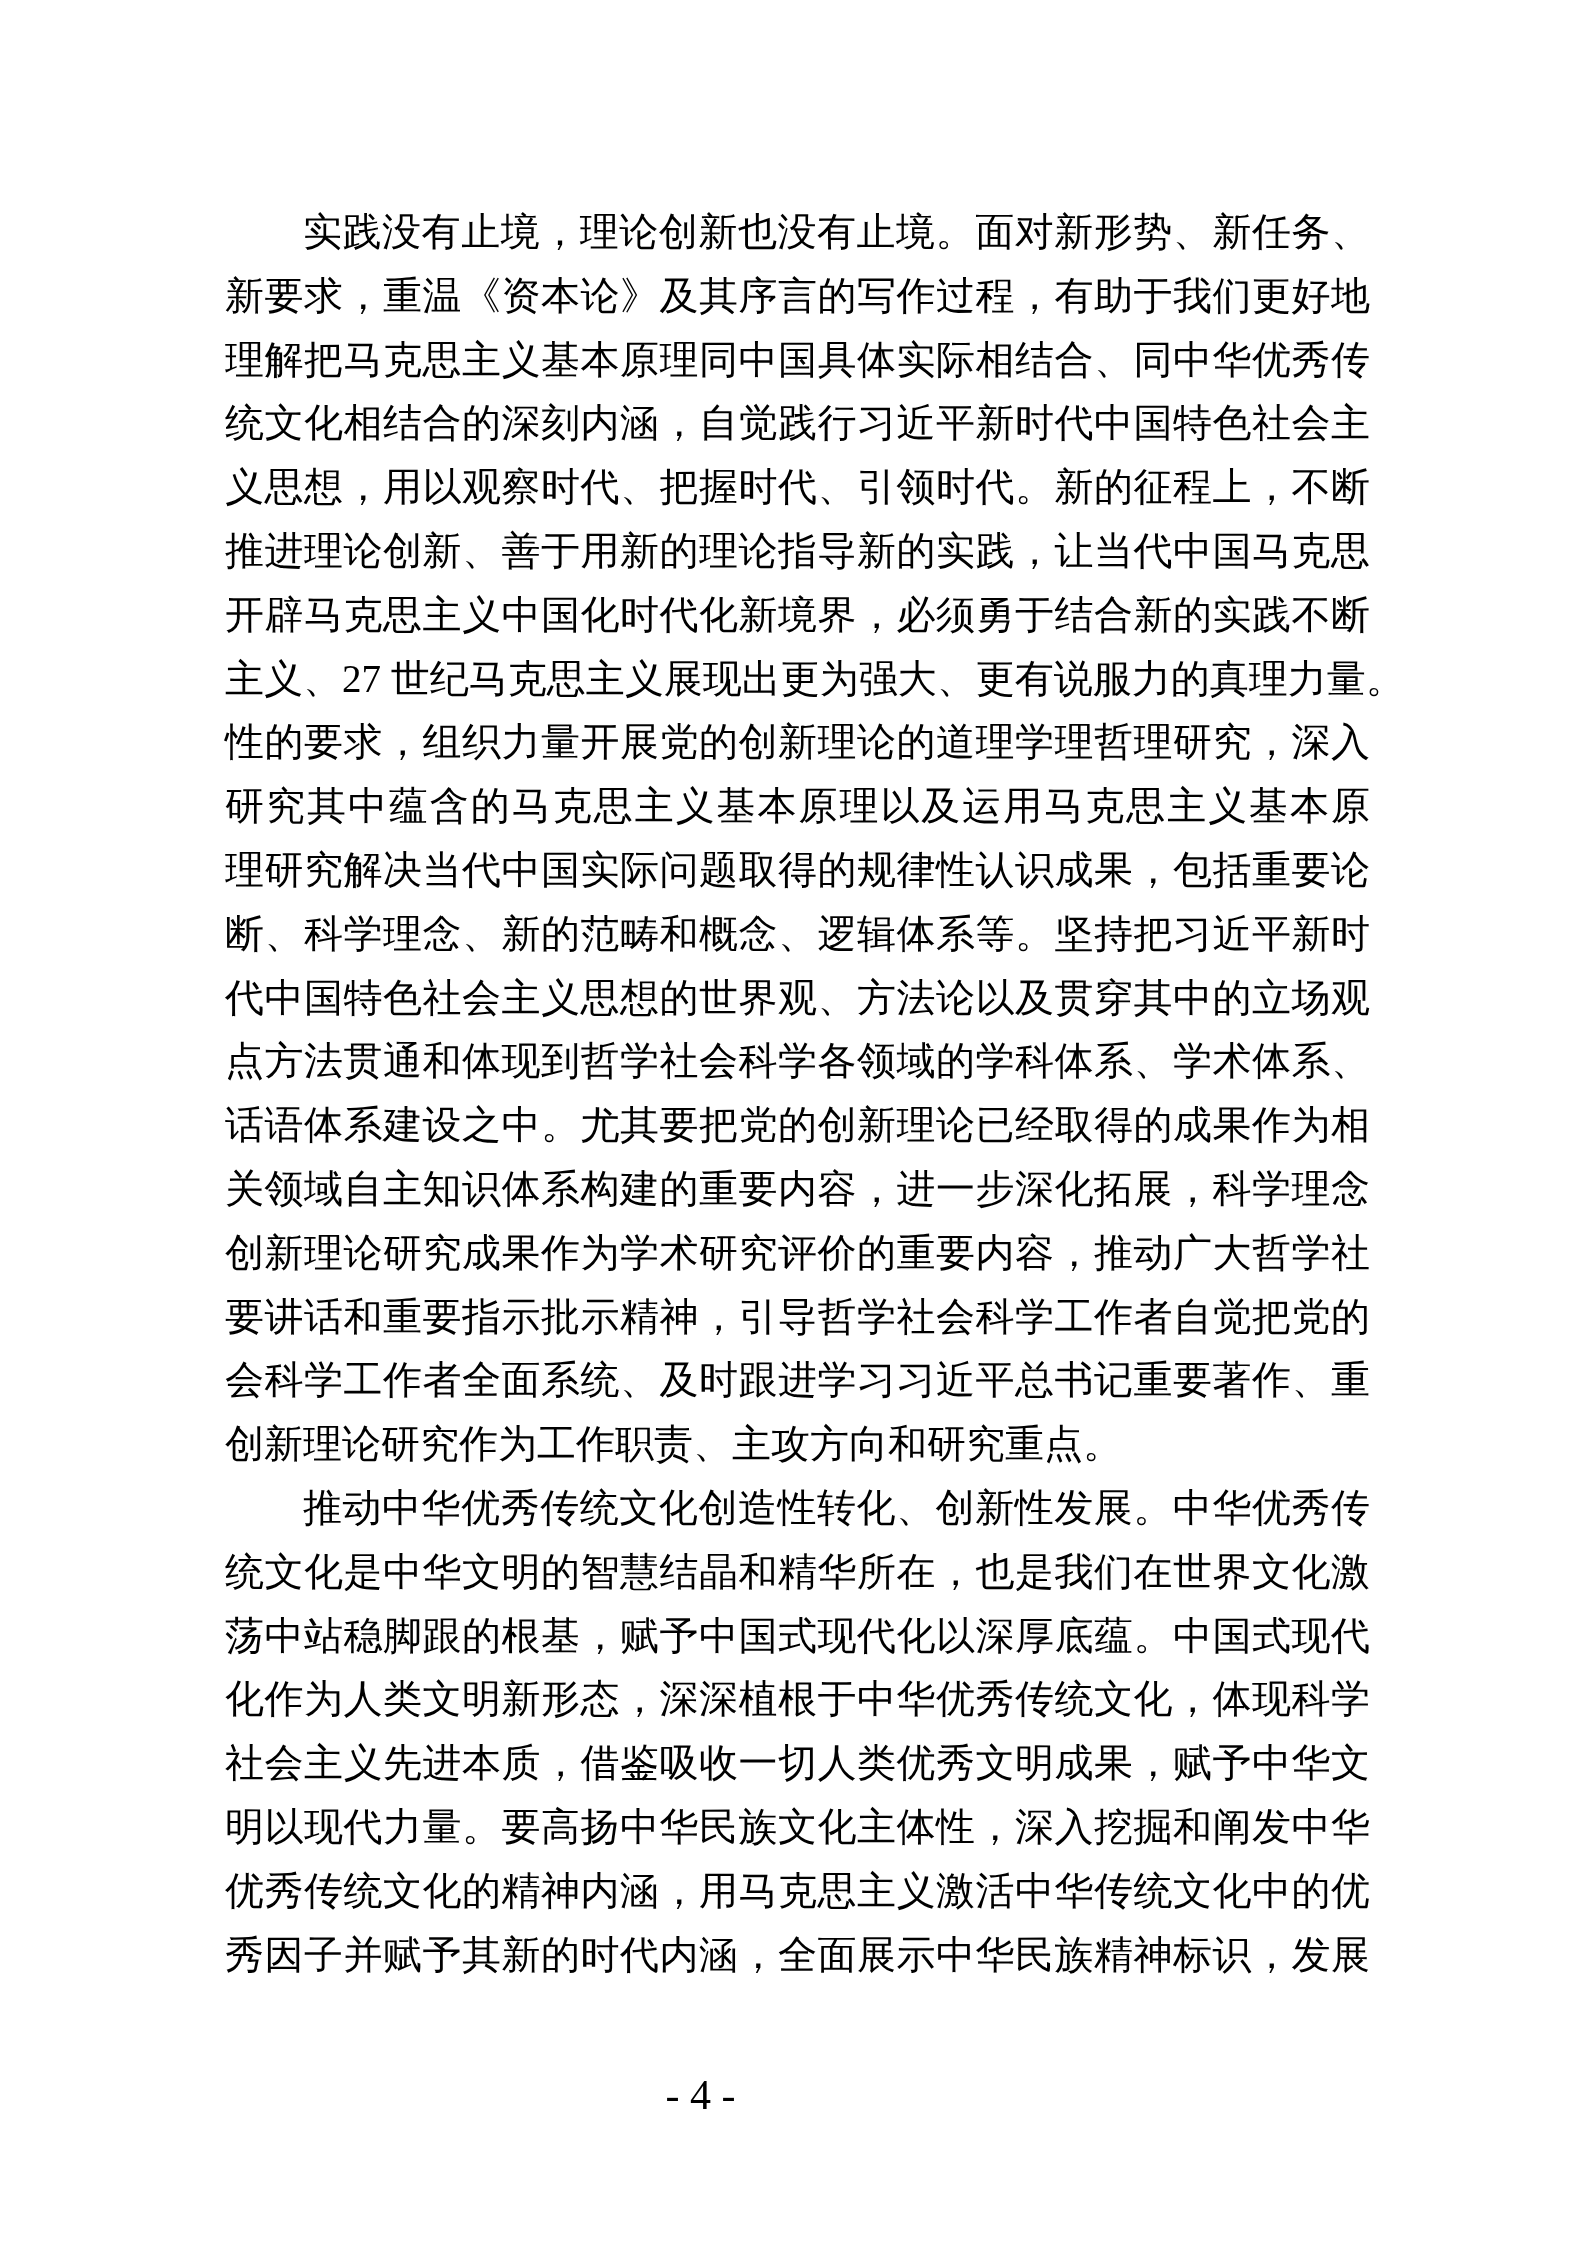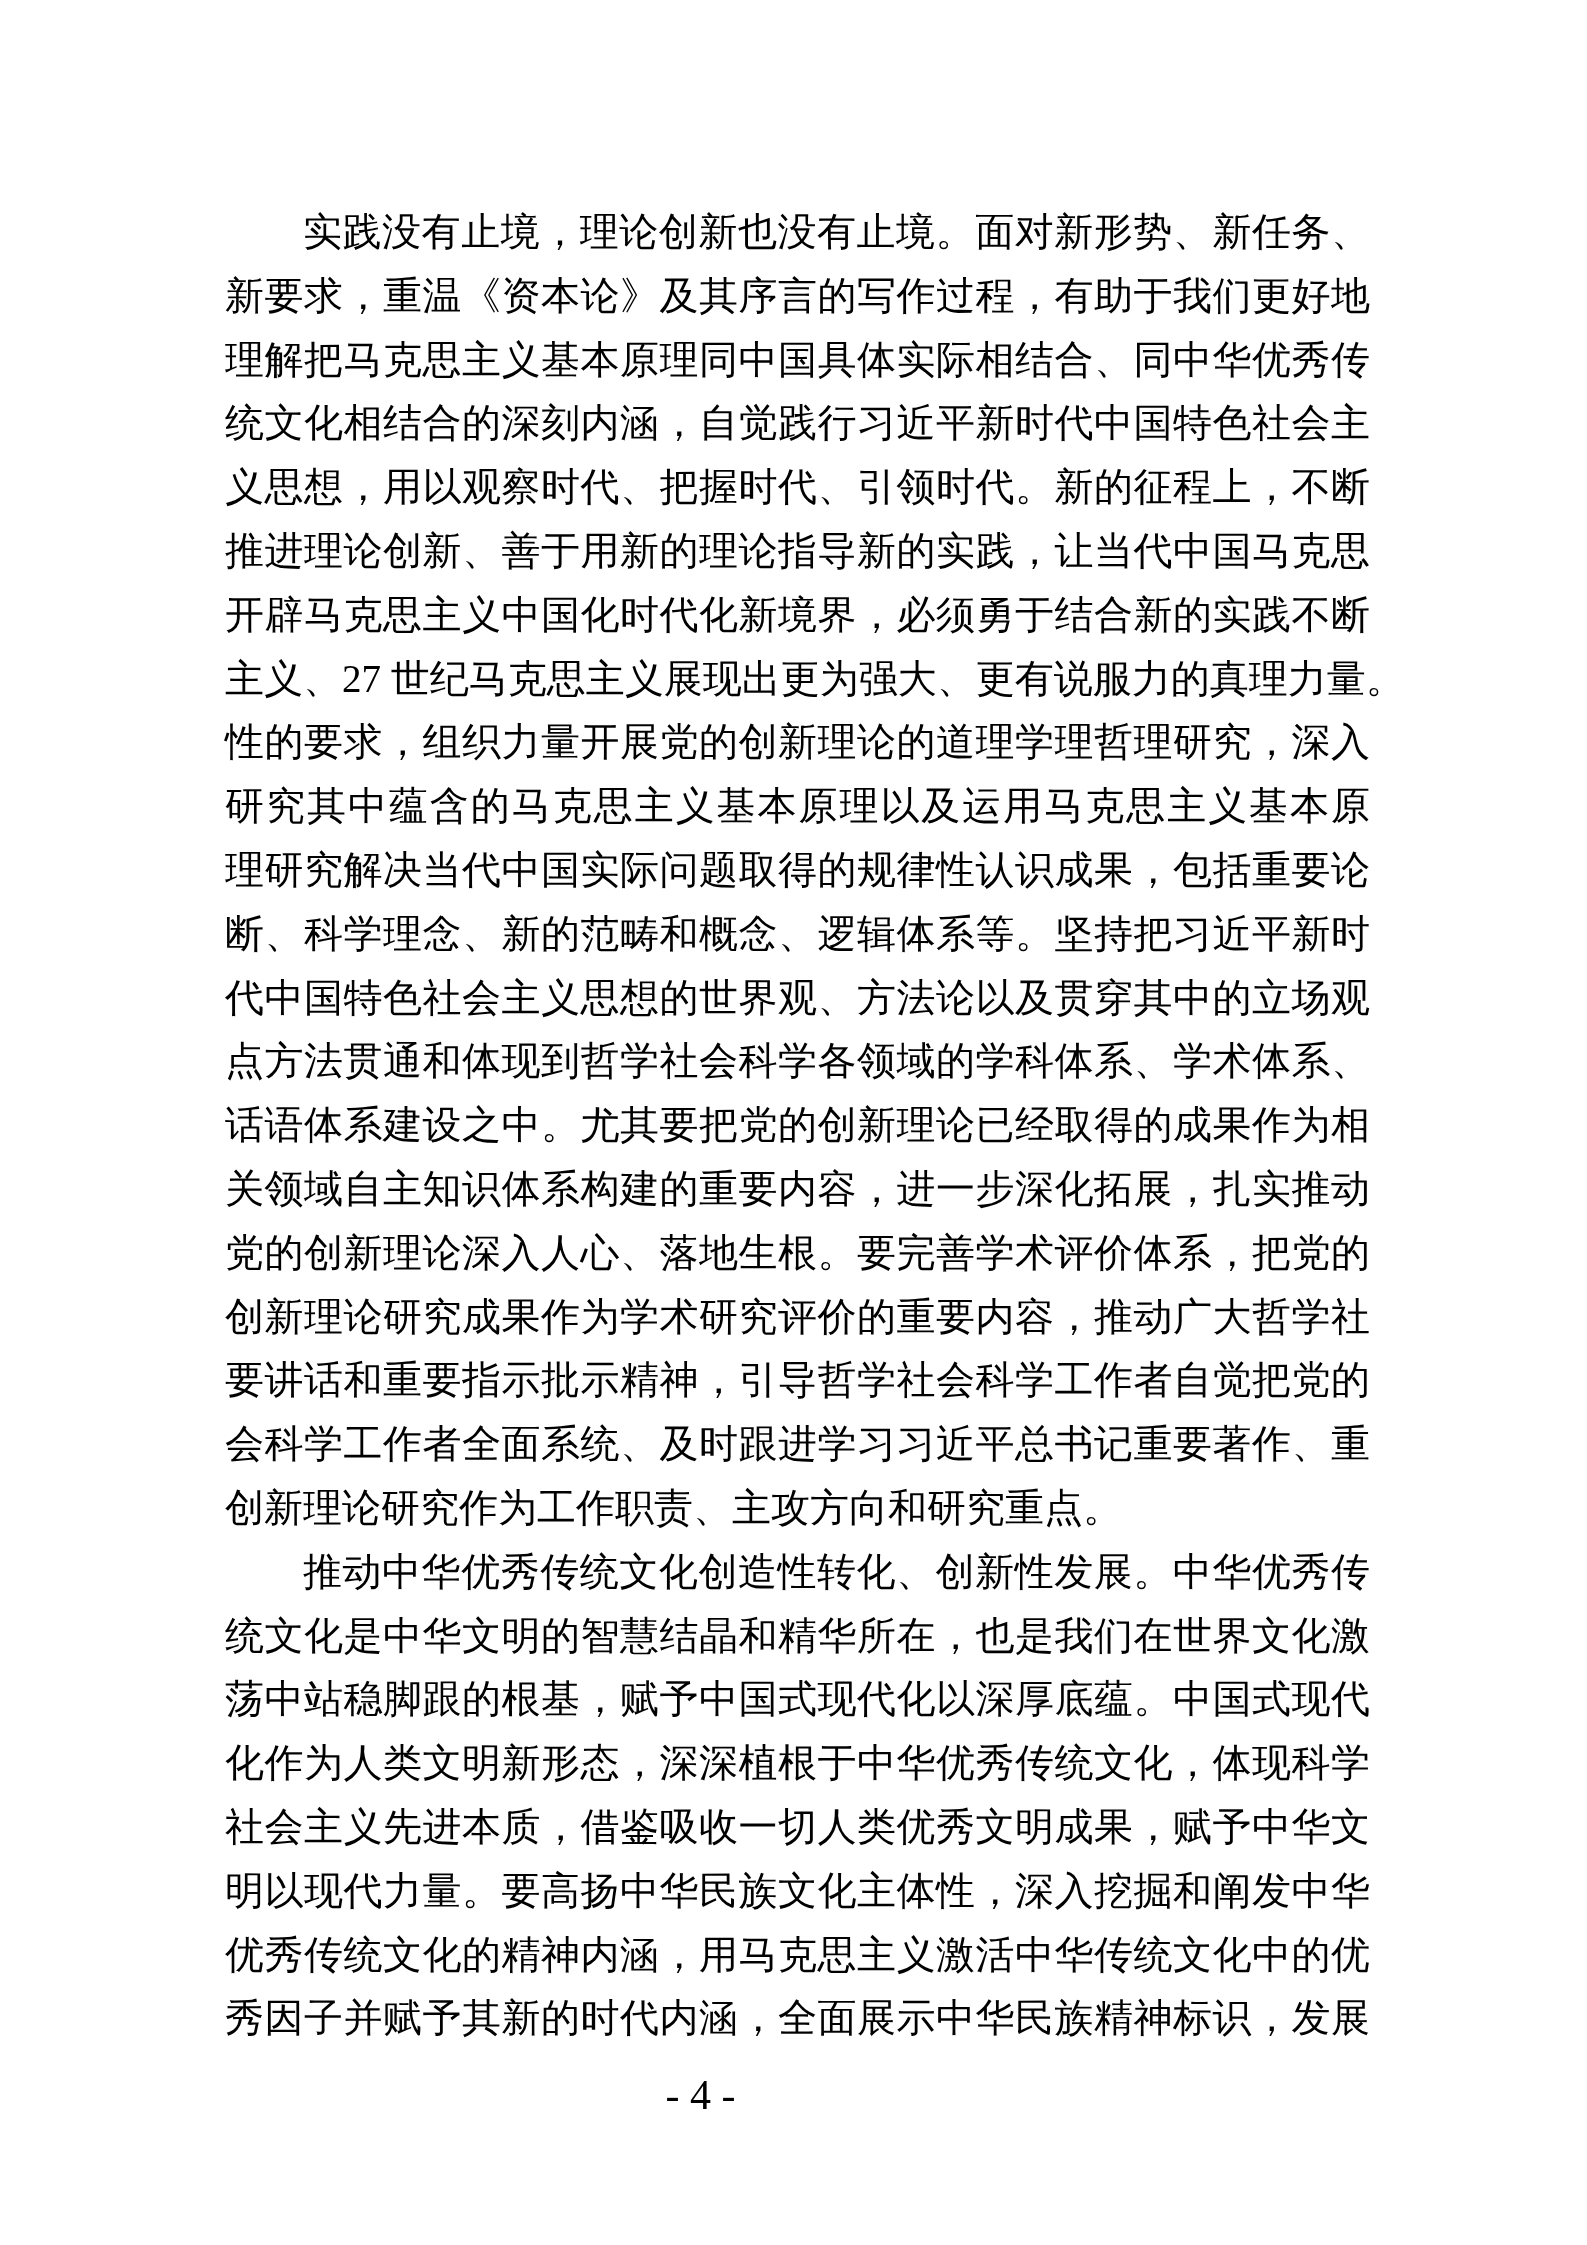--- a/index.html
+++ b/index.html
@@ -62,22 +62,21 @@
       <div class="line">推进理论创新、善于用新的理论指导新的实践，让当代中国马克思</div>
       <div class="line">开辟马克思主义中国化时代化新境界，必须勇于结合新的实践不断</div>
       <div class="line">主义、27 世纪马克思主义展现出更为强大、更有说服力的真理力量。</div>
       <div class="line">性的要求，组织力量开展党的创新理论的道理学理哲理研究，深入</div>
       <div class="line">研究其中蕴含的马克思主义基本原理以及运用马克思主义基本原</div>
       <div class="line">理研究解决当代中国实际问题取得的规律性认识成果，包括重要论</div>
       <div class="line">断、科学理念、新的范畴和概念、逻辑体系等。坚持把习近平新时</div>
       <div class="line">代中国特色社会主义思想的世界观、方法论以及贯穿其中的立场观</div>
       <div class="line">点方法贯通和体现到哲学社会科学各领域的学科体系、学术体系、</div>
       <div class="line">话语体系建设之中。尤其要把党的创新理论已经取得的成果作为相</div>
-      <div class="line">关领域自主知识体系构建的重要内容，进一步深化拓展，扎实推动</div>
-      <div class="line">党的创新理论深入人心、落地生根。要完善学术评价体系，把党的</div>
+      <div class="line">关领域自主知识体系构建的重要内容，进一步深化拓展，科学理念</div>
       <div class="line">创新理论研究成果作为学术研究评价的重要内容，推动广大哲学社</div>
       <div class="line">要讲话和重要指示批示精神，引导哲学社会科学工作者自觉把党的</div>
       <div class="line">会科学工作者全面系统、及时跟进学习习近平总书记重要著作、重</div>
       <div class="line endline">创新理论研究作为工作职责、主攻方向和研究重点。</div>
       <div class="line indent">推动中华优秀传统文化创造性转化、创新性发展。中华优秀传</div>
       <div class="line">统文化是中华文明的智慧结晶和精华所在，也是我们在世界文化激</div>
       <div class="line">荡中站稳脚跟的根基，赋予中国式现代化以深厚底蕴。中国式现代</div>
       <div class="line">化作为人类文明新形态，深深植根于中华优秀传统文化，体现科学</div>
       <div class="line">社会主义先进本质，借鉴吸收一切人类优秀文明成果，赋予中华文</div>
       <div class="line">明以现代力量。要高扬中华民族文化主体性，深入挖掘和阐发中华</div>

